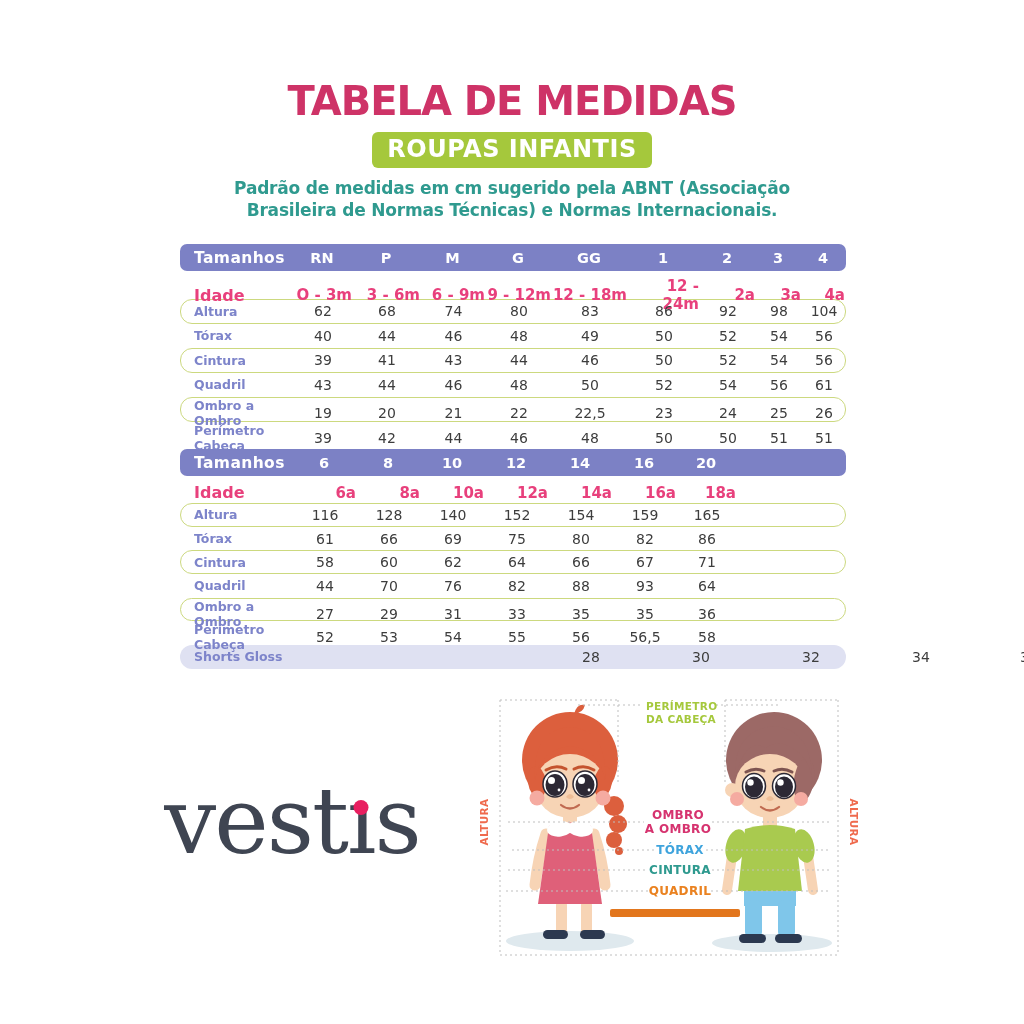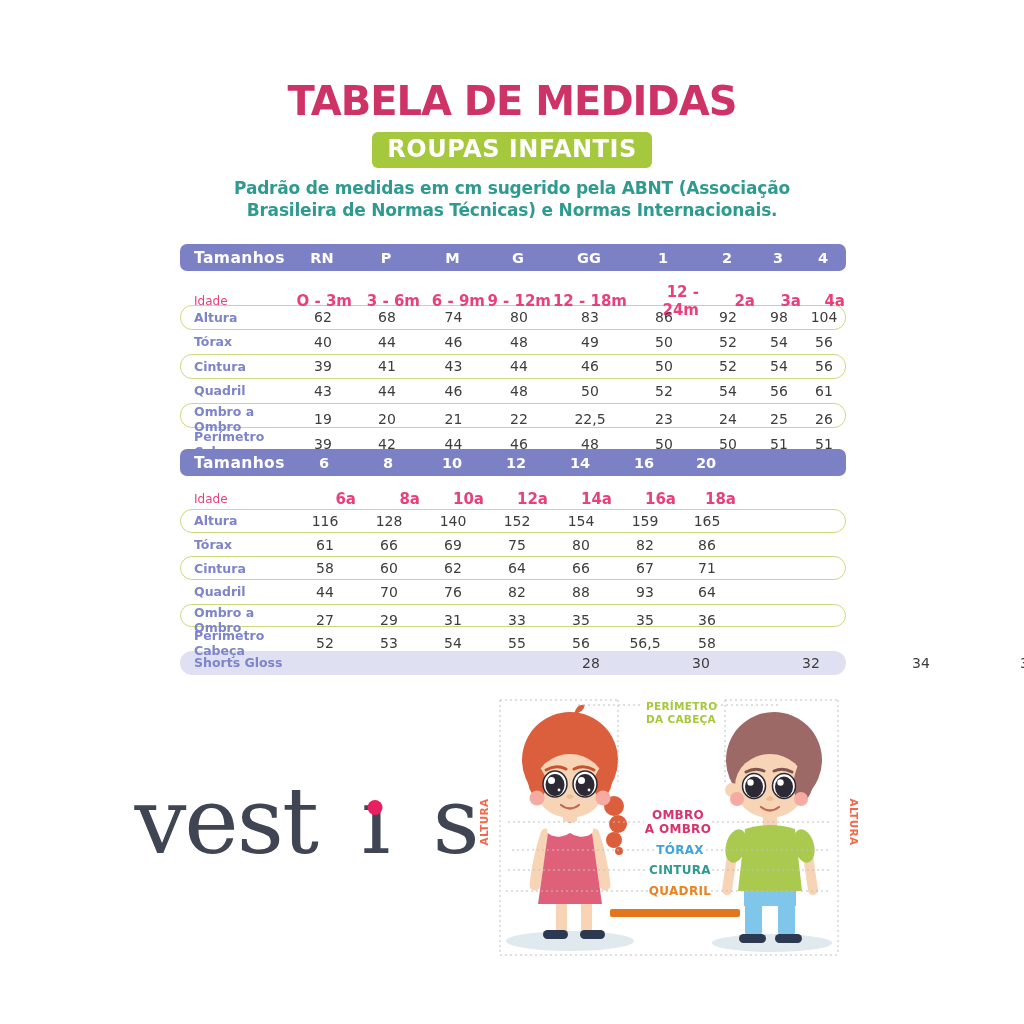--- a/index.html
+++ b/index.html
@@ -15,38 +15,38 @@
   .badge { display:inline-block; background:#a5c83c; color:#fff; font-size:24px; font-weight:800;
            padding:3px 15px 5px; border-radius:6px; letter-spacing:0.5px; }
   .subtitle { position:absolute; top:177px; left:0; width:100%; text-align:center;
               font-size:17px; line-height:1.32; color:#2f9a8f; font-weight:700; letter-spacing:-0.2px; }
 
   
   .sizetable { position:absolute; left:180px; width:666px; }
   .t1 { top:244px; }
   .t2 { top:449px; }
   .trow { display:grid; align-items:center; }
-  .thead { background:#7c81c5; border-radius:7px; height:27px; color:#fff; margin-bottom:12px; }
+  .thead { background:#7c81c5; border-radius:7px; height:27px; color:#fff; margin-bottom:6px; }
   .thead .lbl { padding-left:14px; font-weight:700; font-size:15.5px; letter-spacing:0.4px; }
   .thead .val { text-align:center; font-weight:700; font-size:14.5px; }
   .agerow { height:22px; color:#e8407c; }
   .t2 .agerow { height:21px; }
-  .agerow .lbl { padding-left:14px; font-size:12px; font-weight:400; }
+  .agerow .lbl { padding-left:14px; font-size:16px; font-weight:700; }
   .agerow .val { text-align:right; font-size:15px; font-weight:700; }
   .drow { height:24.5px; border:1.5px solid transparent; border-radius:12px; color:#3d3d3d; }
   .t2 .drow { height:23.7px; }
   .drow.outlined { border-color:#ccd97f; }
   .drow.hl { background:#dfe1f2;gap:46px; }
   .drow .lbl { padding-left:13px; font-size:12.5px; font-weight:700; color:#7d84ca; }
   .drow .val { text-align:center; font-size:14px; }
 
   
-  .logo { position:absolute; left:150px; top:770px; width:312px; height:104px;
+  .logo { position:absolute; left:136px; top:770px; width:312px; height:104px;
           display:flex; align-items:center; justify-content:center; line-height:1;
-          font-family:"DejaVu Serif", serif; font-size:92px; letter-spacing:-2px; color:#3f4552;gap:44px; }
+          font-family:"DejaVu Serif", serif; font-size:92px; letter-spacing:-2px; color:#3f4552; }
   .logo-i { position:relative; display:inline-block; }
   .logo-dot { position:absolute; left:50%; transform:translateX(-50%); top:24px;
               width:15px; height:15px; border-radius:50%; background:#e81f60; }
 
   
   .figure { position:absolute; left:478px; top:688px; width:382px; height:295px; }
   .figure text { font-family:"DejaVu Sans", sans-serif; font-weight:700; }
   .mlabel { font-size:12px; letter-spacing:0.3px; }
   .mlabel-sm { font-size:10.5px; letter-spacing:0.3px; }
   .dots { stroke:#bfbfbf; stroke-width:1; stroke-dasharray:2 3; fill:none; }

